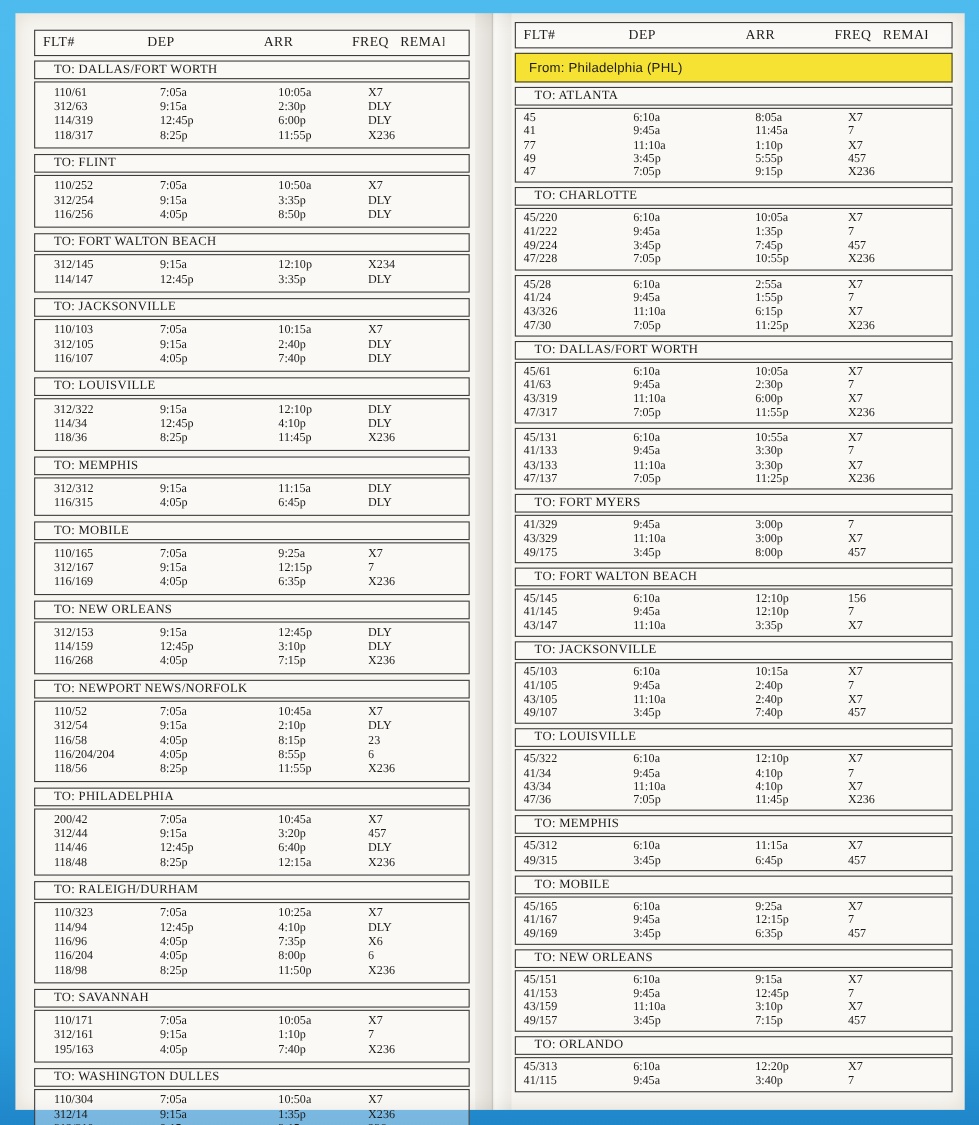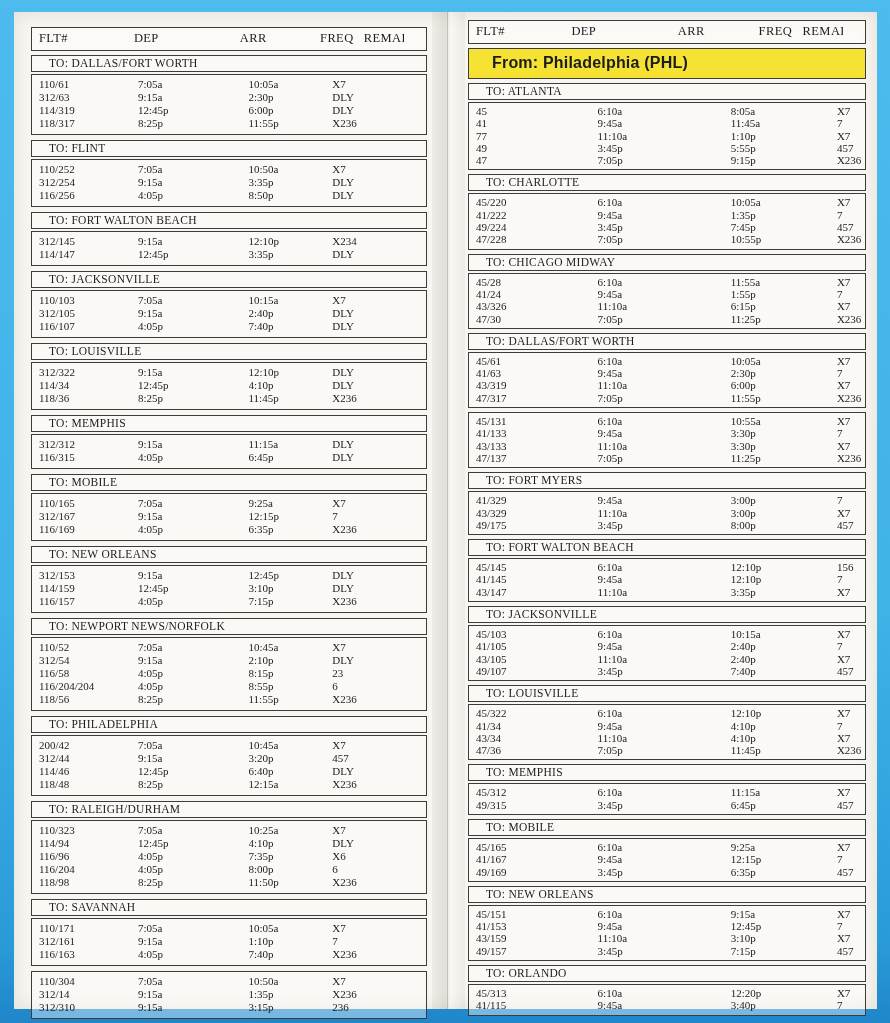--- a/index.html
+++ b/index.html
@@ -41,43 +41,43 @@
     font-size:12.5px;letter-spacing:0.4px;
     background:rgba(255,255,255,0.45);
     margin-bottom:4px;
   }
   .col-header .hc-last{text-align:right;}
   
   .banner{
     border:1px solid var(--rule);
     background:var(--yellow);
     font-family:"Liberation Sans","DejaVu Sans",sans-serif;
-    font-weight:700;font-size:16px;letter-spacing:0.2px;
-    padding:5px 23px 6px;margin-bottom:4px;
+    font-weight:400;font-size:12px;letter-spacing:0.2px;
+    padding:5px 12px 6px;margin-bottom:4px;
   }
   
   .section{margin-bottom:5px;}
   .sec-title{
     border:1px solid var(--rule);
     padding:1px 6px 2px 17px;
     font-size:11.5px;letter-spacing:0.3px;
     background:rgba(255,255,255,0.40);
     margin-bottom:2px;
   }
   .sec-rows{
     border:1px solid var(--rule);
-    padding:3px 6px 4px 7px;
+    padding:3px 6px 4px 17px;
     background:rgba(255,255,255,0.40);
   }
   .row{
     display:grid;grid-template-columns:26% 29% 22% 12% 11%;
     font-size:11px;line-height:13px;
   }
   
-  .page-right .row{line-height:12.3px;gap:22px;}
+  .page-right .row{line-height:12.3px;}
   .page-right .section{margin-bottom:4px;}
   .page-right .sec-rows{padding:2px 6px 3px 7px;}
   .cell{white-space:nowrap;overflow:hidden;}
 </style>
 </head>
 <body>
 
 <div class="spread">
   <div class="page page-left">
       <div class="col-header">
@@ -273,21 +273,21 @@
             <div class="cell"></div>
           </div>
           <div class="row">
             <div class="cell">114/159</div>
             <div class="cell">12:45p</div>
             <div class="cell">3:10p</div>
             <div class="cell">DLY</div>
             <div class="cell"></div>
           </div>
           <div class="row">
-            <div class="cell">116/157</div>
+            <div class="cell">116/268</div>
             <div class="cell">4:05p</div>
             <div class="cell">7:15p</div>
             <div class="cell">X236</div>
             <div class="cell"></div>
           </div>
         </div>
       </div>
       <div class="section">
         <div class="sec-title">TO: NEWPORT NEWS/NORFOLK</div>
         <div class="sec-rows">
@@ -412,29 +412,30 @@
             <div class="cell"></div>
           </div>
           <div class="row">
             <div class="cell">312/161</div>
             <div class="cell">9:15a</div>
             <div class="cell">1:10p</div>
             <div class="cell">7</div>
             <div class="cell"></div>
           </div>
           <div class="row">
-            <div class="cell">116/163</div>
+            <div class="cell">195/163</div>
             <div class="cell">4:05p</div>
             <div class="cell">7:40p</div>
             <div class="cell">X236</div>
             <div class="cell"></div>
           </div>
         </div>
       </div>
       <div class="section">
+        <div class="sec-title">TO: WASHINGTON DULLES</div>
         <div class="sec-rows">
           <div class="row">
             <div class="cell">110/304</div>
             <div class="cell">7:05a</div>
             <div class="cell">10:50a</div>
             <div class="cell">X7</div>
             <div class="cell"></div>
           </div>
           <div class="row">
             <div class="cell">312/14</div>
@@ -530,26 +531,25 @@
           <div class="row">
             <div class="cell">47/228</div>
             <div class="cell">7:05p</div>
             <div class="cell">10:55p</div>
             <div class="cell">X236</div>
             <div class="cell"></div>
           </div>
         </div>
       </div>
       <div class="section">
-        <div class="sec-title">TO: CHICAGO MIDWAY</div>
         <div class="sec-rows">
           <div class="row">
             <div class="cell">45/28</div>
             <div class="cell">6:10a</div>
-            <div class="cell">11:55a</div>
+            <div class="cell">2:55a</div>
             <div class="cell">X7</div>
             <div class="cell"></div>
           </div>
           <div class="row">
             <div class="cell">41/24</div>
             <div class="cell">9:45a</div>
             <div class="cell">1:55p</div>
             <div class="cell">7</div>
             <div class="cell"></div>
           </div>

